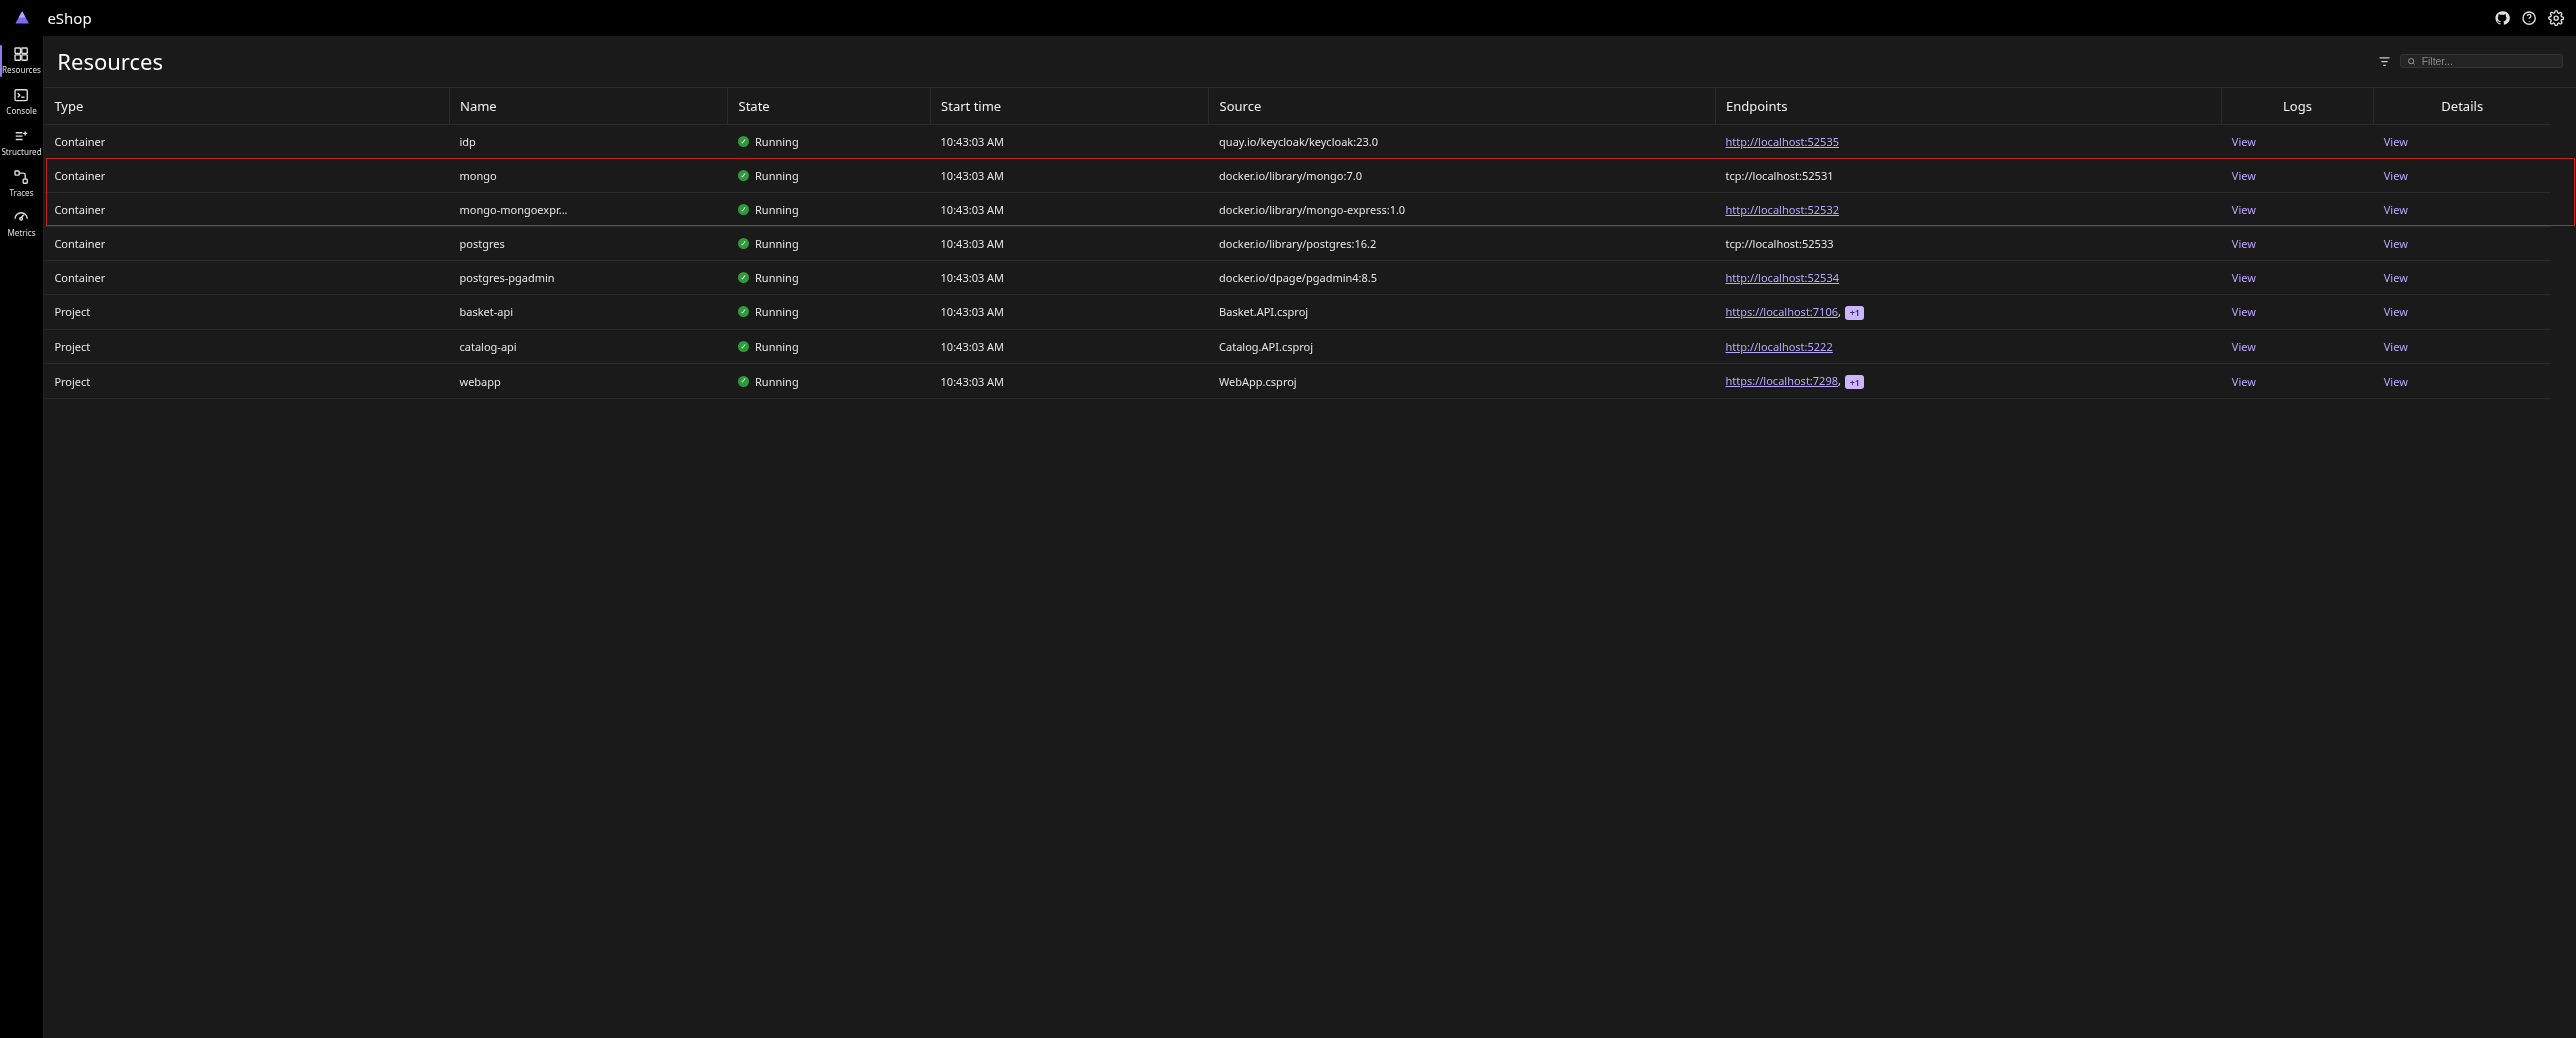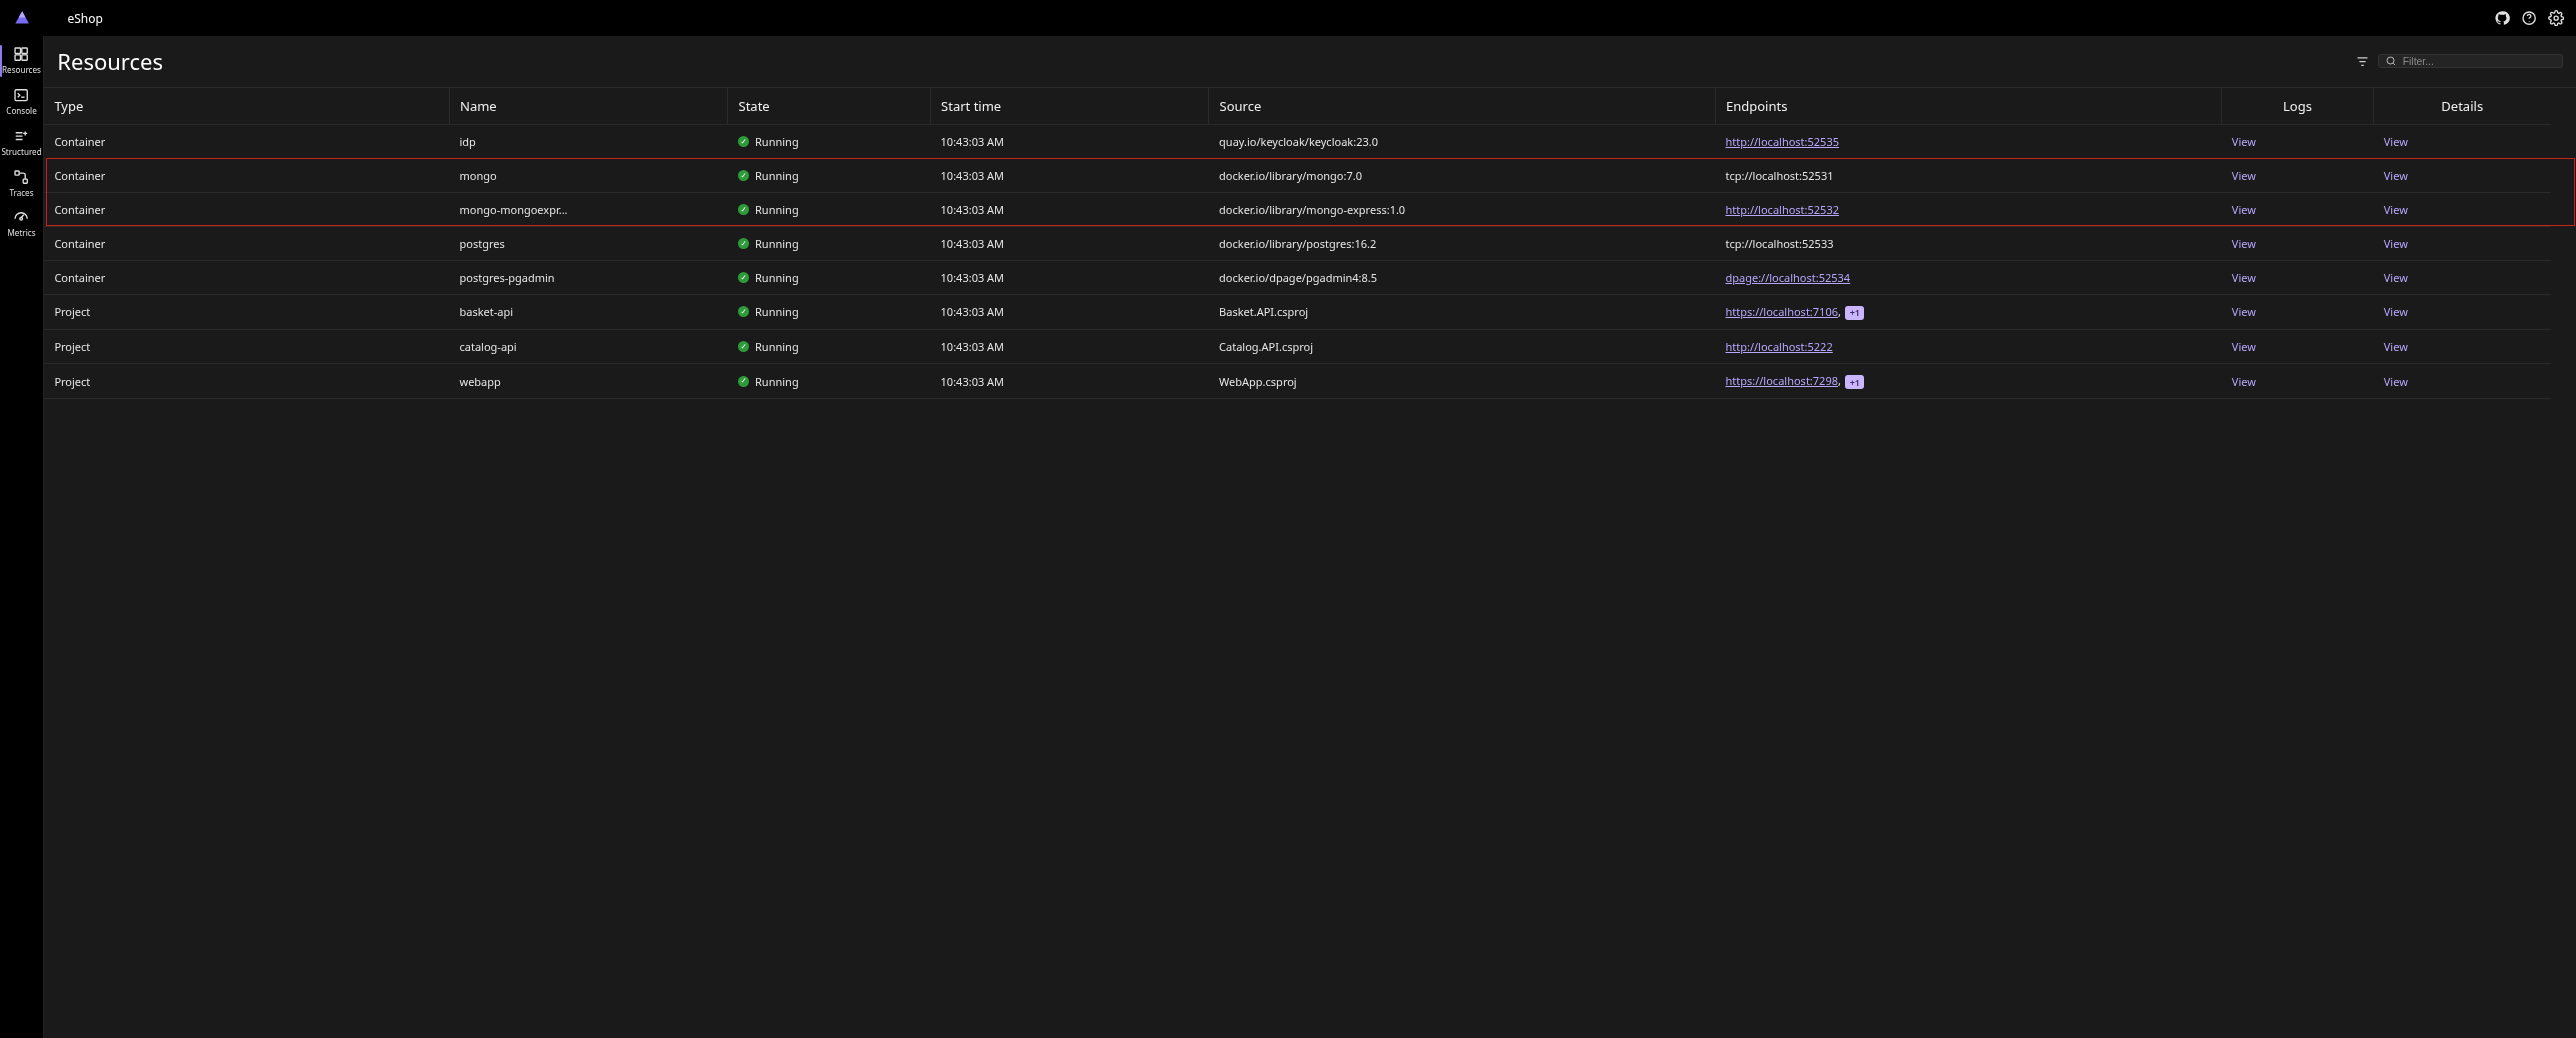--- a/index.html
+++ b/index.html
@@ -23,24 +23,24 @@
   .logo-box {
     width: 30px;
     display: flex;
     justify-content: center;
     align-items: center;
   }
   .logo-icon {
     width: 16.3px; height: 16.3px;
   }
   .app-title {
-    font-size: 12px;
+    font-size: 15px;
     font-weight: 400;
     color: #fff;
-    margin-left: 30px;
+    margin-left: 10px;
   }
   .topbar-right {
     margin-left: auto;
     display: flex;
     gap: 10.4px;
     align-items: center;
   }
   .top-icon { width: 16.3px; height: 16.3px; color: #e0e0e0; cursor: pointer; }
   .top-icon svg { width: 100%; height: 100%; }
 
@@ -115,21 +115,21 @@
     color: #ccc;
     cursor: pointer;
   }
   .search-box {
     display: flex;
     align-items: center;
     background: #242424;
     border: 0.7px solid #333;
     border-radius: 3px;
     padding: 0 6px;
-    width: 185px;
+    width: 163px;
   }
   .search-box .search-icon {
     width: 12px; height: 12px;
     color: #bbb;
     margin-right: 6px;
   }
   .search-box input {
     flex: 1;
     background: transparent;
     border: none;
@@ -432,21 +432,21 @@
               <td>Container</td>
               <td>postgres-pgadmin</td>
               <td>
                 <div class="state-cell">
                   <span class="state-dot"></span>
                   <span>Running</span>
                 </div>
               </td>
               <td>10:43:03 AM</td>
               <td>docker.io/dpage/pgadmin4:8.5</td>
-              <td><span class="endpoint-link">dpage://localhost:52534</span></td>
+              <td><span class="endpoint-link">http://localhost:52534</span></td>
               <td class="center"><span class="view-link">View</span></td>
               <td class="center"><span class="view-link">View</span></td>
             </tr>
             <tr class="">
               <td>Project</td>
               <td>basket-api</td>
               <td>
                 <div class="state-cell">
                   <span class="state-dot"></span>
                   <span>Running</span>

